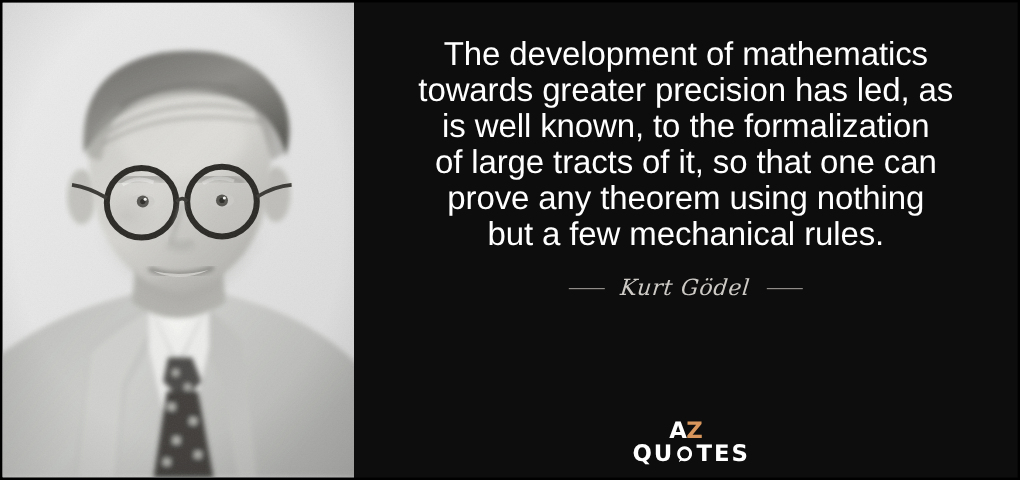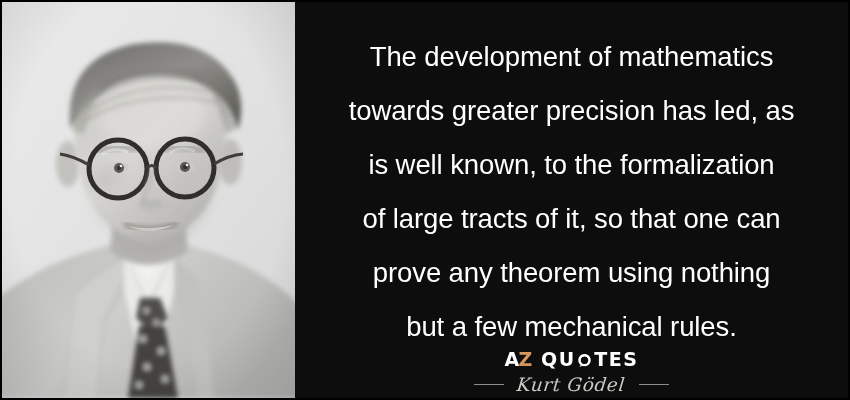--- a/index.html
+++ b/index.html
@@ -56,21 +56,21 @@
   }
 
   #quote-text {
     width: 100%;
     box-sizing: border-box;
     padding: 0 36px;
     margin-top: 28px;
     color: #ffffff;
     font-family: "Liberation Sans", sans-serif;
     font-size: 27.5px;
-    line-height: 54px;
+    line-height: 30px;
     font-weight: 400;
     text-align: center;
     letter-spacing: -0.1px;
     white-space: pre-line;
   }
 
   #attribution {
     margin-top: 20px;
     display: flex;
     align-items: center;
@@ -97,20 +97,21 @@
   
   #logo {
     position: absolute;
     left: 0;
     right: 0;
     top: 348px;
     display: flex;
     align-items: center;
     justify-content: center;
     gap: 0px;
+    flex-direction: column;
   }
   #logo-az {
     font-family: "DejaVu Sans", sans-serif;
     font-size: 19px;
     font-weight: 700;
     letter-spacing: -0.5px;
     line-height: 1;
   }
   #logo-a { color: #ffffff; }
   #logo-z { color: #d9965c; }

